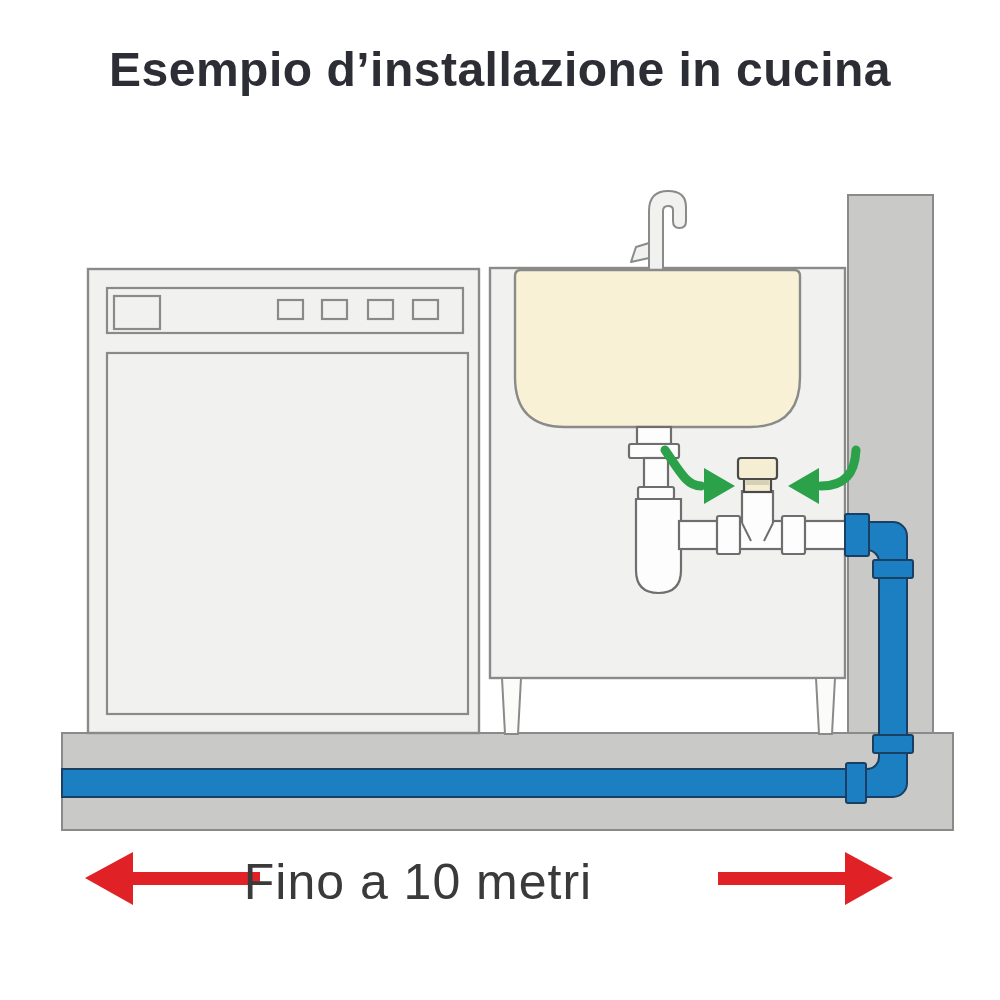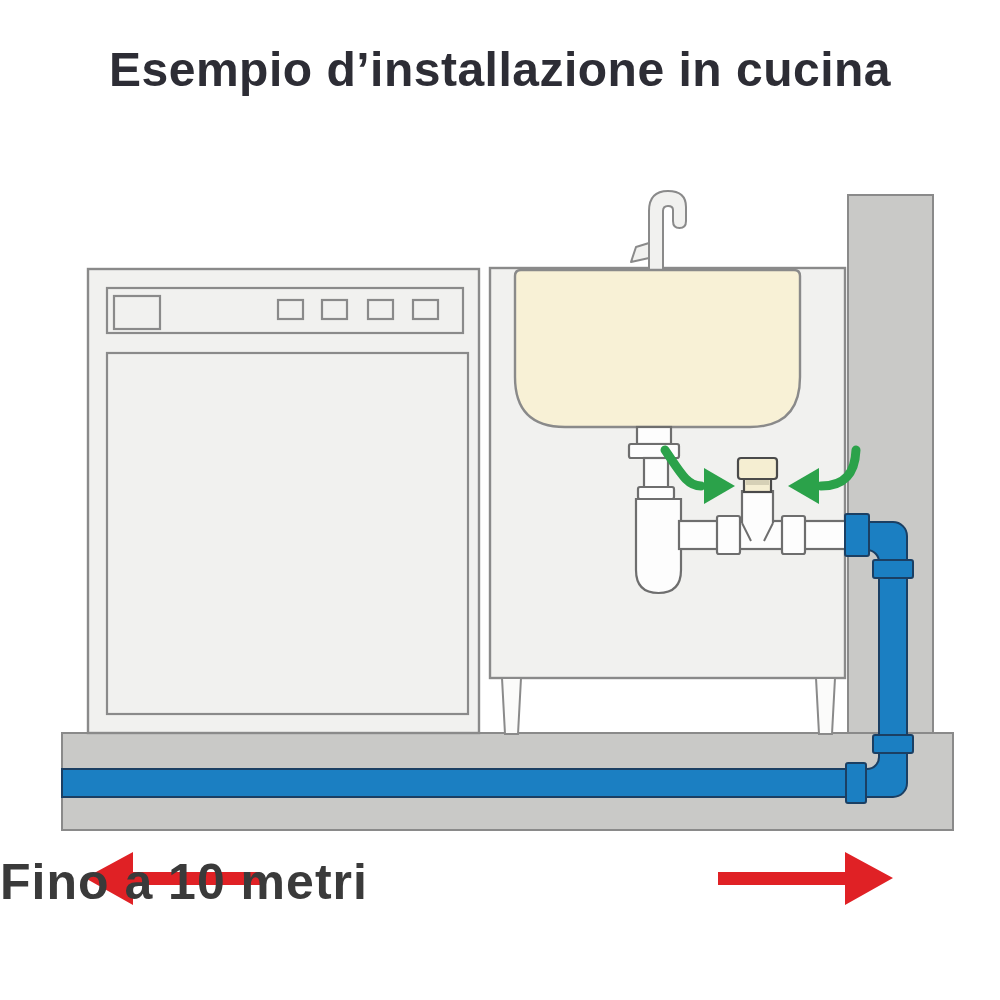--- a/index.html
+++ b/index.html
@@ -1,21 +1,21 @@
 <!DOCTYPE html>
 <html style="--title-text: #2d2d35; --label-text: #3a3a3a; --wall-fill: #c9c9c7; --appliance-fill: #f1f1ef; --appliance-stroke: #8a8a8a; --sink-fill: #f8f1d6; --pipe-white-fill: #fdfdfd; --pipe-white-stroke: #6e6e6e; --pipe-blue-fill: #1b7fc2; --pipe-blue-stroke: #1b3f63; --valve-fill: #f5eed2; --valve-band: #d6d0b6; --valve-stroke: #4a4a4a; --arrow-green: #2ba24a; --arrow-red: #e02125;"><head>
 <meta charset="utf-8">
 <style>
   html,body{margin:0;padding:0;background:#ffffff;}
   .canvas{position:relative;width:1000px;height:1000px;background:#fff;overflow:hidden;
           font-family:"Liberation Sans", sans-serif;}
   .title{position:absolute;top:42px;left:0;width:1000px;text-align:center;
          font-size:48px;font-weight:700;letter-spacing:.5px;color:var(--title-text);}
-  .distance{position:absolute;top:853px;left:0;width:836px;
-            font-size:50px;font-weight:700;letter-spacing:1px;color:var(--label-text);}
+  .distance{position:absolute;top:853px;left:0;width:836px;text-align:center;
+            font-size:50px;font-weight:400;letter-spacing:1px;color:var(--label-text);}
   svg{position:absolute;top:0;left:0;}
   .wall{fill:var(--wall-fill);stroke:var(--appliance-stroke);stroke-width:2;}
   .appl{fill:var(--appliance-fill);stroke:var(--appliance-stroke);stroke-width:2.4;}
   .appl-line{fill:none;stroke:var(--appliance-stroke);stroke-width:2.2;}
   .btn{fill:var(--appliance-fill);stroke:var(--appliance-stroke);stroke-width:2.2;}
   .leg{fill:#fbfbfa;stroke:var(--appliance-stroke);stroke-width:2;}
   .sink{fill:var(--sink-fill);stroke:var(--appliance-stroke);stroke-width:2.4;}
   .faucet{fill:var(--appliance-fill);stroke:var(--appliance-stroke);stroke-width:2;stroke-linejoin:round;}
   .wpipe{fill:var(--pipe-white-fill);stroke:var(--pipe-white-stroke);stroke-width:2.2;}
   .wline{fill:none;stroke:var(--pipe-white-stroke);stroke-width:2;}

